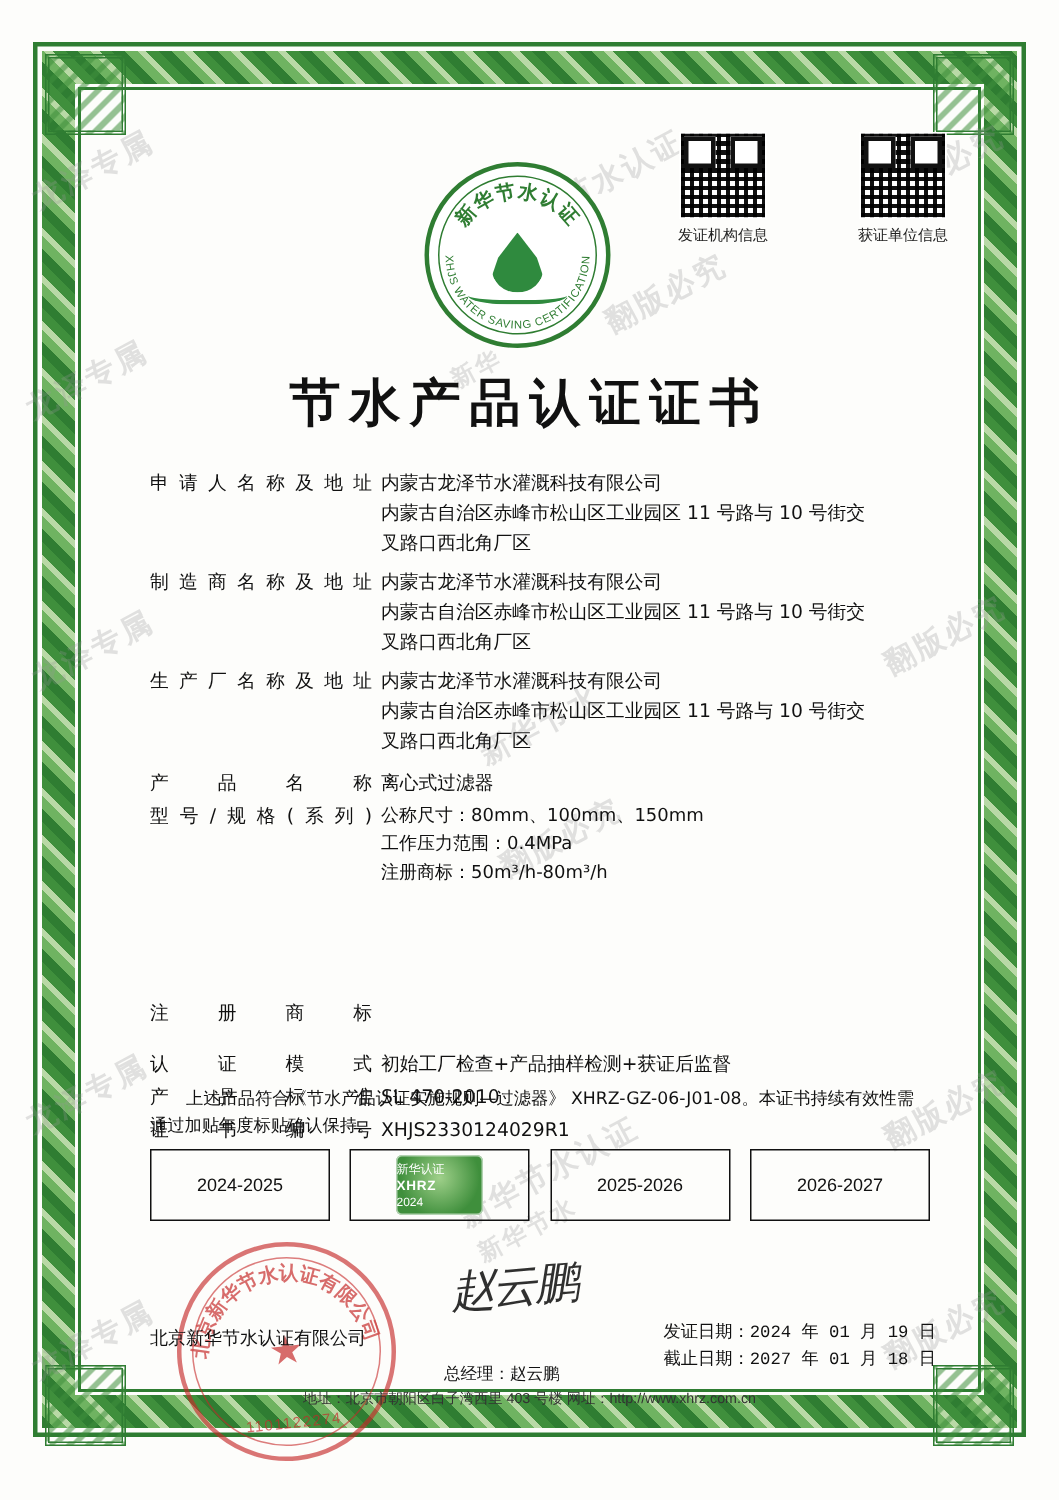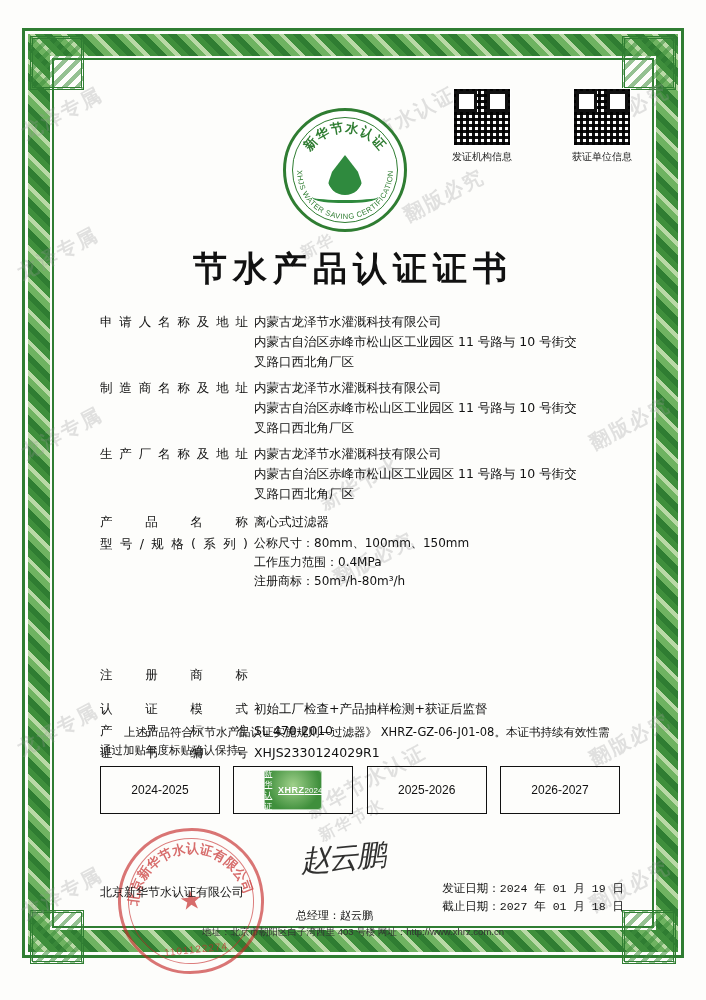--- a/index.html
+++ b/index.html
@@ -251,27 +251,25 @@
   .sticker-art {
     position: absolute;
     left: 50%; top: 50%;
     transform: translate(-50%, -50%);
     width: 58px; height: 40px;
     background: radial-gradient(circle at 50% 38%, #9fd08a 0%, #3f8f3c 70%);
     border-radius: 4px;
     color: #fff;
     font-size: 8px;
     display: flex;
-    flex-direction: row;
-    align-items: center;
+    flex-direction: column;
     justify-content: center;
     line-height: 11px;
     font-family: "Liberation Sans", sans-serif;
     box-shadow: inset 0 0 0 1px rgba(255,255,255,.6);
-    text-decoration: underline;
   }
   .sticker-art b { font-size: 9px; letter-spacing: .5px; }
 
   
   .red-stamp {
     position: absolute;
     left: 118px; top: 828px;
     width: 140px; height: 140px;
     border-radius: 50%;
     border: 3px solid rgba(198,40,40,.75);

